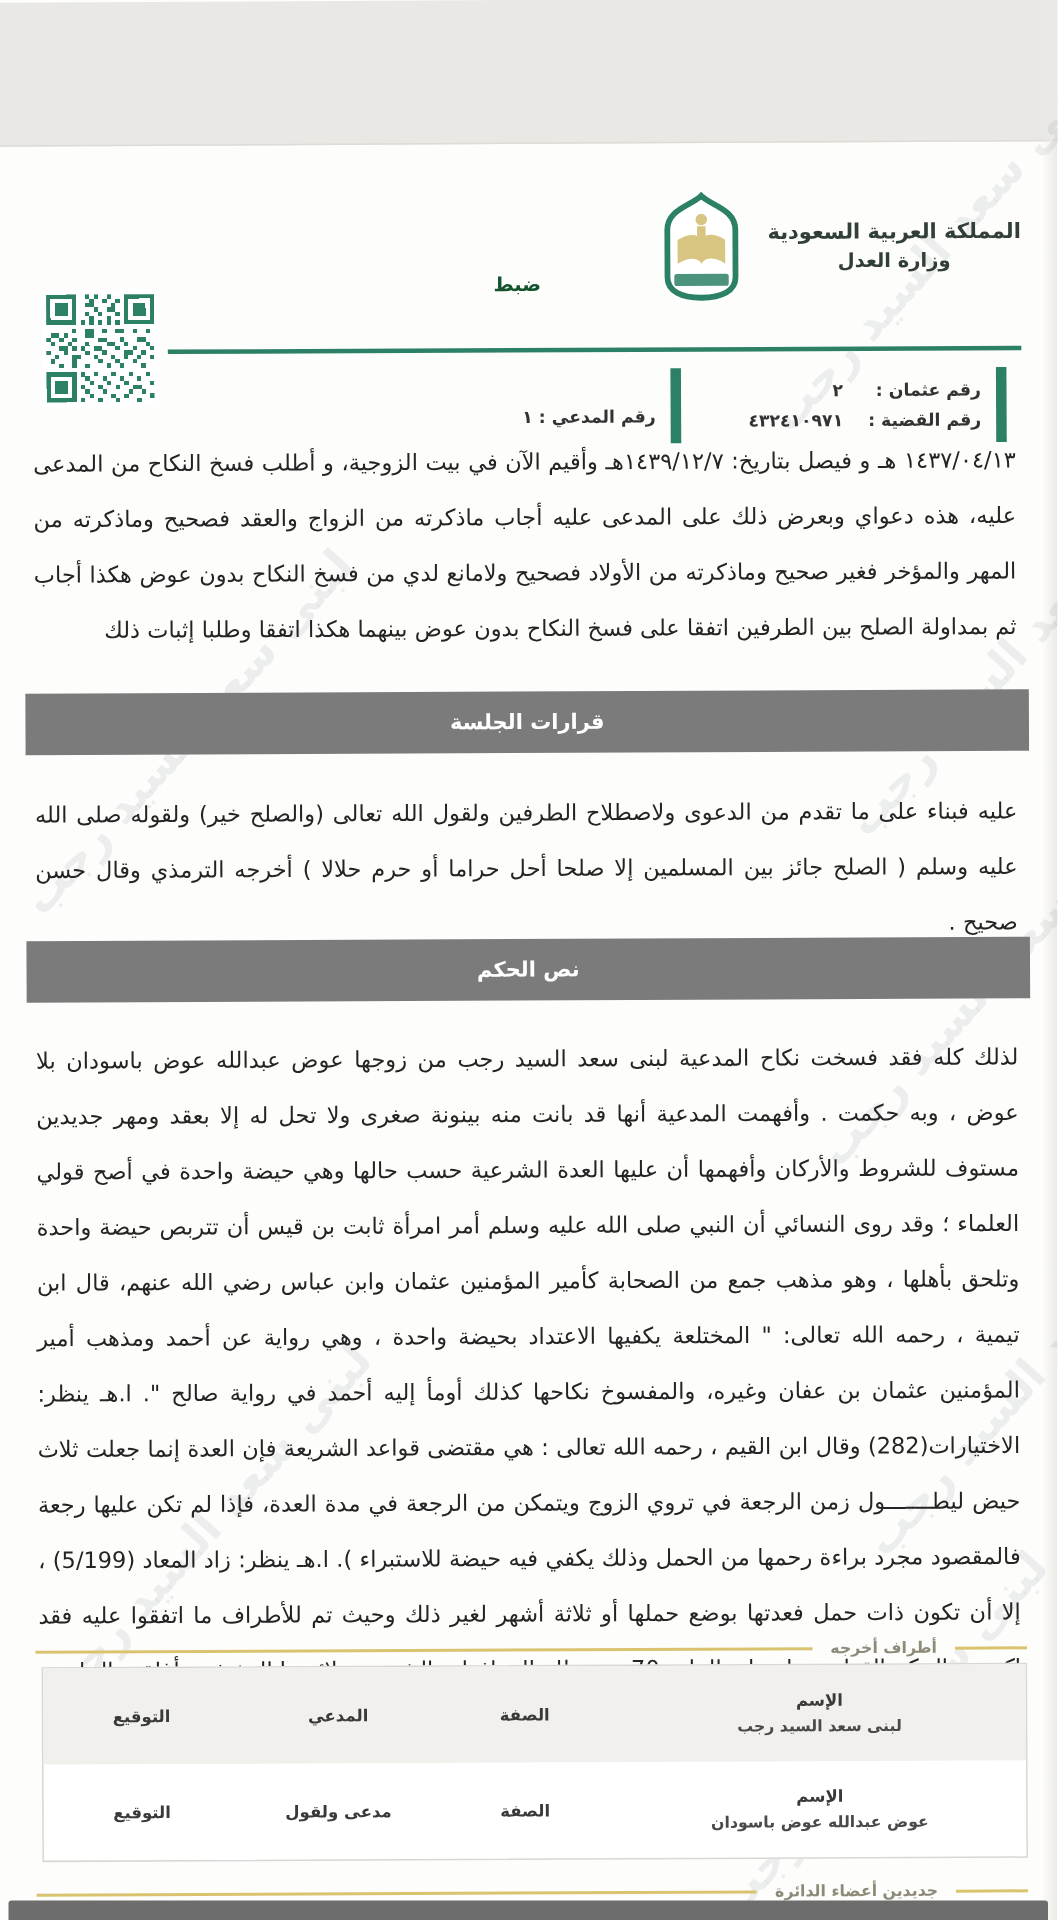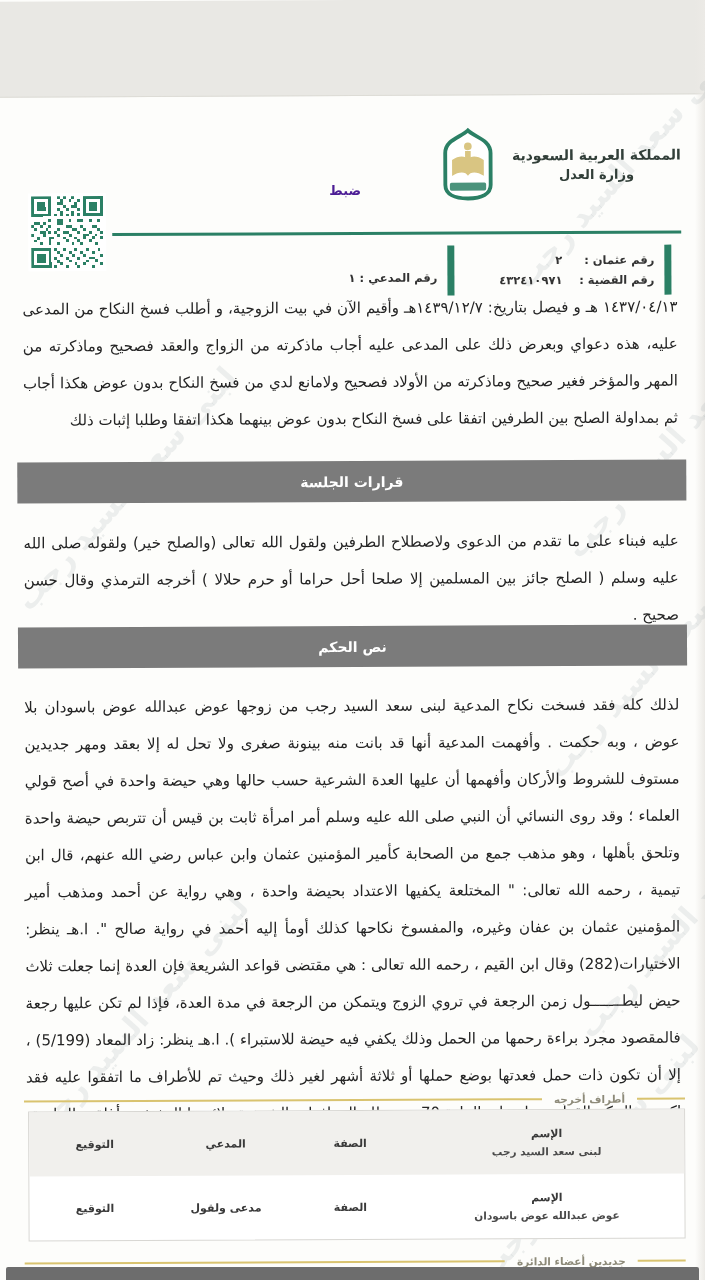--- a/index.html
+++ b/index.html
@@ -28,21 +28,21 @@
     transform:rotate(-48deg); white-space:nowrap; pointer-events:none;
     font-weight:bold; letter-spacing:2px;
   }
 
   
   .hdr { position:absolute; top:128px; right:22px; left:22px; height:110px; }
   .brand { position:absolute; top:0; right:0; display:flex; align-items:center; gap:10px; }
   .brand-txt { text-align:center; }
   .brand-kingdom { font-size:14px; font-weight:bold; color:#323f39; }
   .brand-ministry { font-size:13px; font-weight:bold; color:#323f39; margin-top:4px; }
-  .stamp { position:absolute; top:55px; right:320px; font-size:13px; font-weight:bold; color:#4c1d95; }
+  .stamp { position:absolute; top:55px; right:320px; font-size:13px; font-weight:bold; color:#14532d; }
   .qr { position:absolute; top:64px; left:8px; width:78px; height:78px; background:#fff; padding:3px; }
 
   .hdr-line {
     position:absolute; top:104px; right:0; left:92px; height:3px; background:#2b8065;
   }
   .hdr-info {
     position:absolute; top:112px; right:0; left:0; height:62px;
     display:flex; flex-direction:row; align-items:center;
   }
   .vbar { width:7px; height:50px; background:#2b8065; margin:0 10px; flex:none; }

